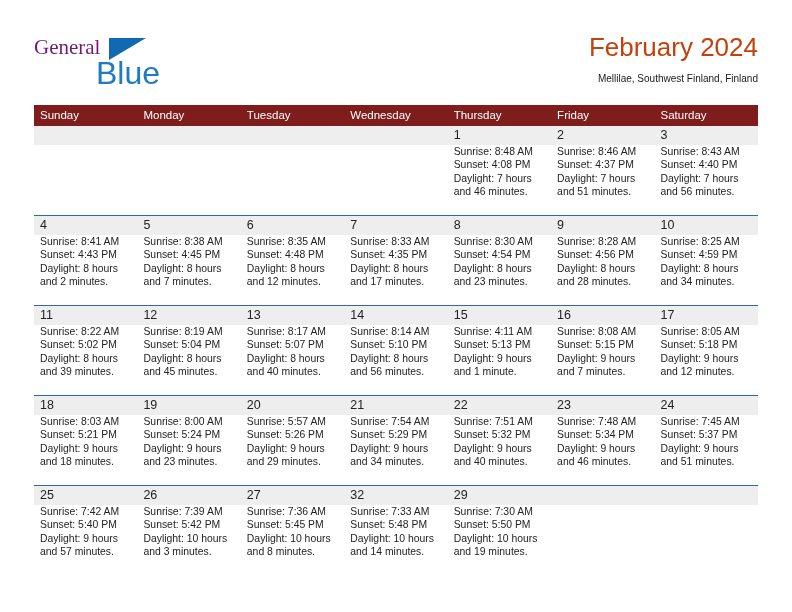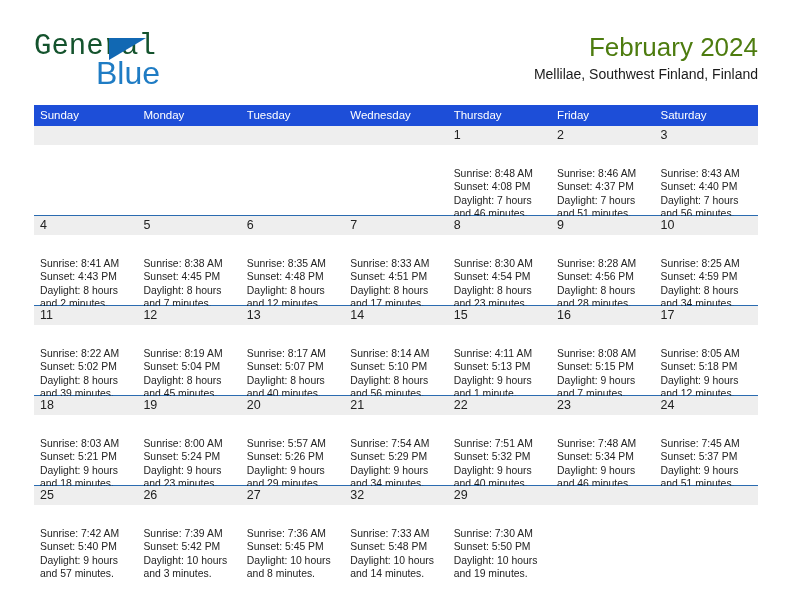--- a/index.html
+++ b/index.html
@@ -37,24 +37,24 @@
     top: 2px;
     width: 250px;
     height: 56px;
   }
   .brand-top {
     position: relative;
     height: 30px;
     line-height: 30px;
   }
   .brand-general {
-    font-size: 29px;
-    color: #14532d;
+    font-size: 21px;
+    color: #701a75;
     letter-spacing: 0px;
-    font-family: Liberation Mono, monospace;
+    font-family: Liberation Serif, serif;
   }
   .brand-triangle {
     position: absolute;
     left: 75px;
     top: 6px;
     width: 0;
     height: 0;
     border-left: 37px solid #1168b3;
     border-bottom: 22px solid transparent;
   }
@@ -68,42 +68,43 @@
   }
 
   .title-block {
     position: absolute;
     right: 0;
     top: 0;
     text-align: right;
   }
   .cal-title {
     font-size: 26px;
-    color: #4d7c0f;
+    color: #c2410c;
     line-height: 34px;
     white-space: nowrap;
   }
   .cal-subtitle {
-    font-size: 14px;
+    font-size: 10px;
     color: #1a1a1a;
     line-height: 20px;
+    margin-top: 5px;
     white-space: nowrap;
   }
 
   
   .calendar {
     position: absolute;
     left: 34px;
     top: 105px;
     width: 724px;
     border-collapse: collapse;
     table-layout: fixed;
   }
   .calendar th {
-    background: #1d4ed8;
+    background: #7f1d1d;
     color: #ffffff;
     font-size: 11.5px;
     font-weight: normal;
     text-align: left;
     padding: 4px 0 4px 6px;
     height: 13px;
     line-height: 13px;
   }
   .calendar td {
     vertical-align: top;
@@ -124,21 +125,21 @@
     height: 19px;
     line-height: 19px;
     padding-left: 6px;
     font-size: 12.5px;
     color: #222222;
   }
   .daycell.blank .daynum-band {
     background: #eeeeee;
   }
   .info {
-    padding: 22px 6px 0 6px;
+    padding: 0 6px 0 6px;
     font-size: 10.4px;
     line-height: 13.3px;
     color: #232323;
   }
   .info div {
     white-space: nowrap;
   }
 </style>
 </head>
 <body>
@@ -262,21 +263,21 @@
                 <div>Daylight: 8 hours</div>
                 <div>and 12 minutes.</div>
               </div>
             </div>
           </td>
           <td>
             <div class="daycell">
               <div class="daynum-band">7</div>
               <div class="info">
                 <div>Sunrise: 8:33 AM</div>
-                <div>Sunset: 4:51 PM</div>
+                <div>Sunset: 4:35 PM</div>
                 <div>Daylight: 8 hours</div>
                 <div>and 17 minutes.</div>
               </div>
             </div>
           </td>
           <td>
             <div class="daycell">
               <div class="daynum-band">8</div>
               <div class="info">
                 <div>Sunrise: 8:30 AM</div>

